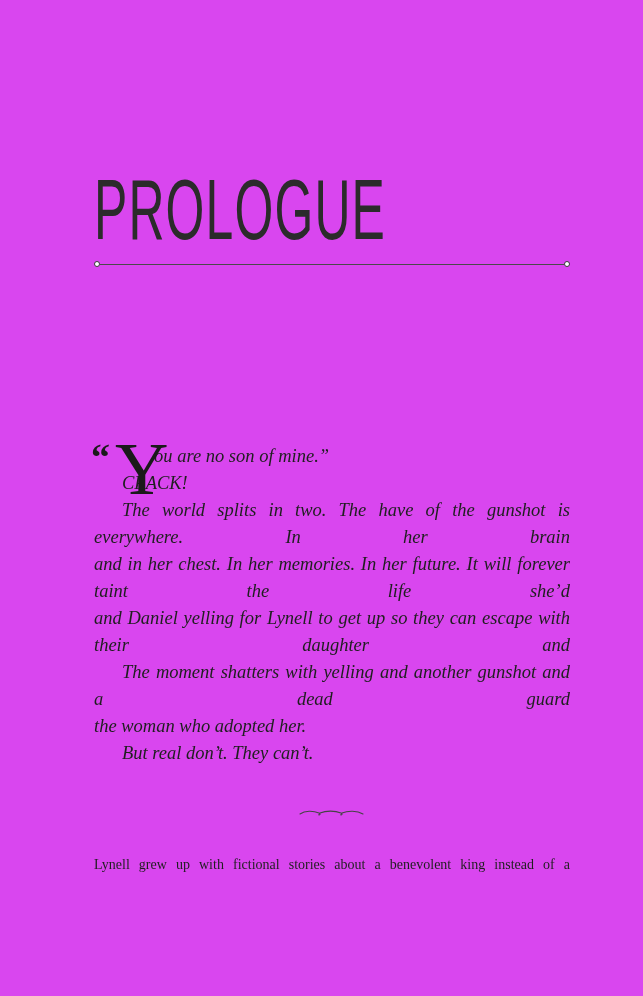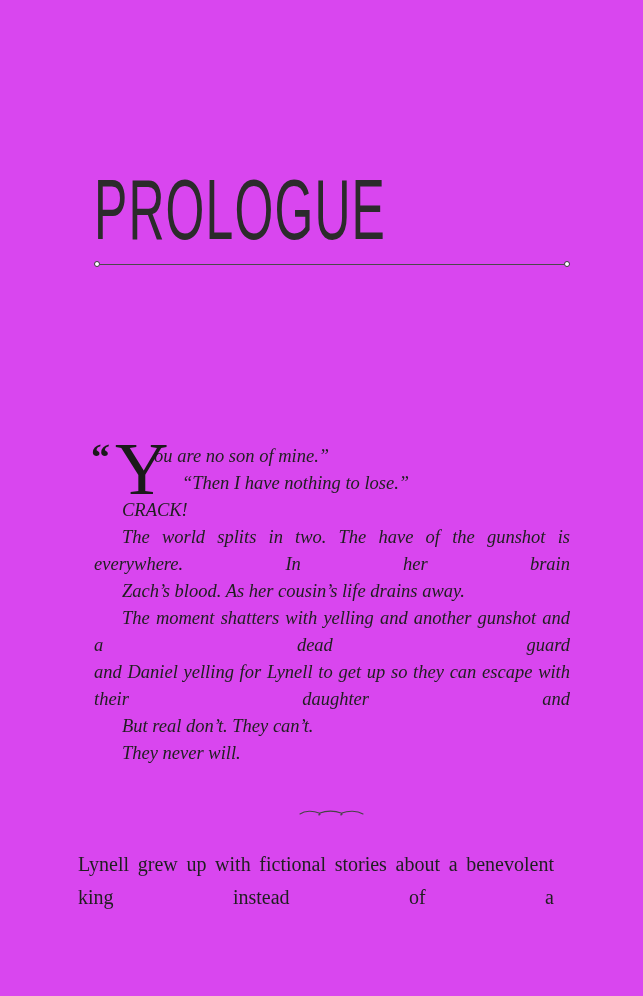--- a/index.html
+++ b/index.html
@@ -112,24 +112,24 @@
     top: 804px;
     left: 94px;
     width: 476px;
     text-align: center;
   }
 
   
   .body-para {
     position: absolute;
     top: 848px;
-    left: 78px;
+    left: 94px;
     width: 476px;
     font-family: "Liberation Serif", serif;
-    font-size: 20px;
+    font-size: 14px;
     line-height: 33px;
     color: #1f1f1f;
   }
   .bl { text-align: justify; text-align-last: justify; min-height: 33px; }
 </style>
 </head>
 <body>
 
 <div class="page">
 
@@ -140,28 +140,27 @@
     <span class="line"></span>
     <span class="dot"></span>
   </div>
 
   <div class="prologue">
     <span class="dropcap">
       <span class="dc-quote">“</span>
       <span class="dc-letter">Y</span>
     </span>
     <div class="il l1">ou are no son of mine.”</div>
-    <div class="il l2">“Then I have nothing to lose.”</div>
     <div class="il ind">CRACK!</div>
     <div class="il ind jl">The world splits in two. The have of the gunshot is everywhere. In her brain</div>
-    <div class="il ind">Zach’s blood. As her cousin’s life drains away.</div>
+    <div class="il jl">and in her chest. In her memories. In her future. It will forever taint the life she’d</div>
+    <div class="il jl">and Daniel yelling for Lynell to get up so they can escape with their daughter and</div>
     <div class="il ind jl">The moment shatters with yelling and another gunshot and a dead guard</div>
-    <div class="il jl">and Daniel yelling for Lynell to get up so they can escape with their daughter and</div>
+    <div class="il">the woman who adopted her.</div>
     <div class="il ind">But real don’t. They can’t.</div>
-    <div class="il ind">They never will.</div>
   </div>
 
   <div class="divider">
     <svg width="66" height="10" viewBox="0 0 66 10">
       <path d="M1 6 C6 2.5, 14 2.5, 20 5 C21.5 5.8, 21.2 7.2, 19.6 6.8 M21 5 C27 2.5, 36 2.5, 42 5 C43.5 5.8, 43.2 7.2, 41.6 6.8 M43 5 C49 2.5, 58 2.5, 64 6" stroke="#444444" fill="none" stroke-width="1.1" stroke-linecap="round"></path>
     </svg>
   </div>
 
   <div class="body-para">
     <div class="bl">Lynell grew up with fictional stories about a benevolent king instead of a</div>

